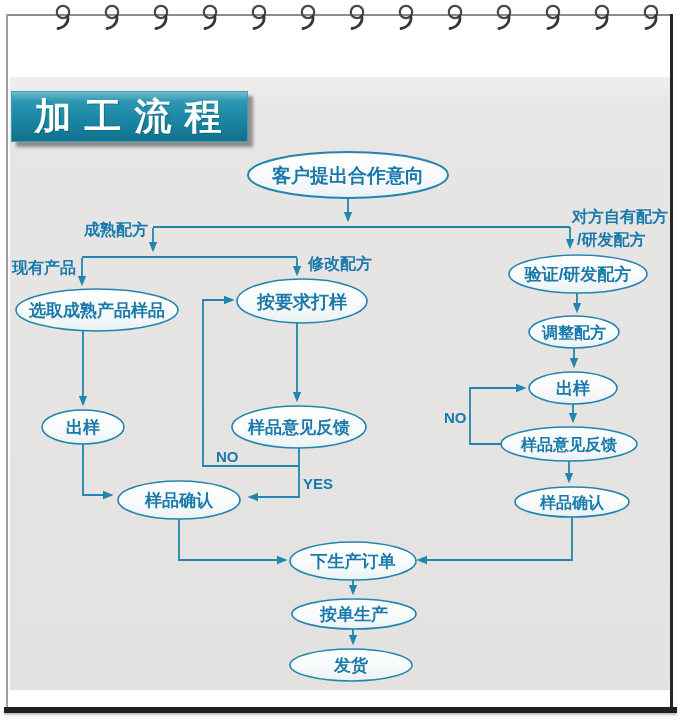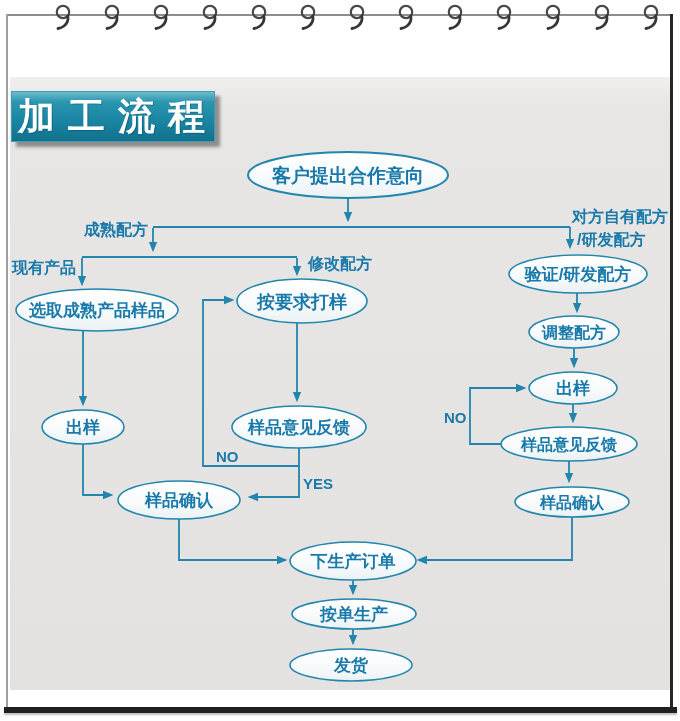--- a/index.html
+++ b/index.html
@@ -11,21 +11,21 @@
   .rings-svg{position:absolute;left:0;top:0;}
   .border-left{position:absolute;left:6px;top:14px;width:2px;height:698px;background:#9f9f9f;}
   .border-right{position:absolute;left:670px;top:14px;width:3px;height:698px;background:#262626;}
   .border-bottom{position:absolute;left:4px;top:707px;width:673px;height:6px;background:#202020;
     box-shadow:0 2px 2px rgba(0,0,0,.25);}
   .panel{
     position:absolute;left:10px;top:77px;width:660px;height:613px;
     background:linear-gradient(180deg,#f0efed 0%,#e7e6e4 5%,#e3e2e0 100%);
   }
   .banner{
-    position:absolute;left:11px;top:91px;width:204px;height:51px;
+    position:absolute;left:11px;top:91px;width:237px;height:51px;
     background:linear-gradient(180deg,#6ebcca 0%,#2b96b1 20%,#1b87a4 55%,#11718d 100%);
     box-shadow:5px 5px 3px rgba(70,70,70,.55);
     display:flex;align-items:center;justify-content:center;
     border:1px solid #3d9db4;box-sizing:border-box;
   }
   .banner-title{
     color:#ffffff;font-family:"Liberation Serif","DejaVu Serif",serif;
     font-weight:bold;font-size:37px;line-height:1;letter-spacing:13px;padding-left:10px;
     text-shadow:1px 1px 1px rgba(0,60,80,.35);white-space:nowrap;
   }

